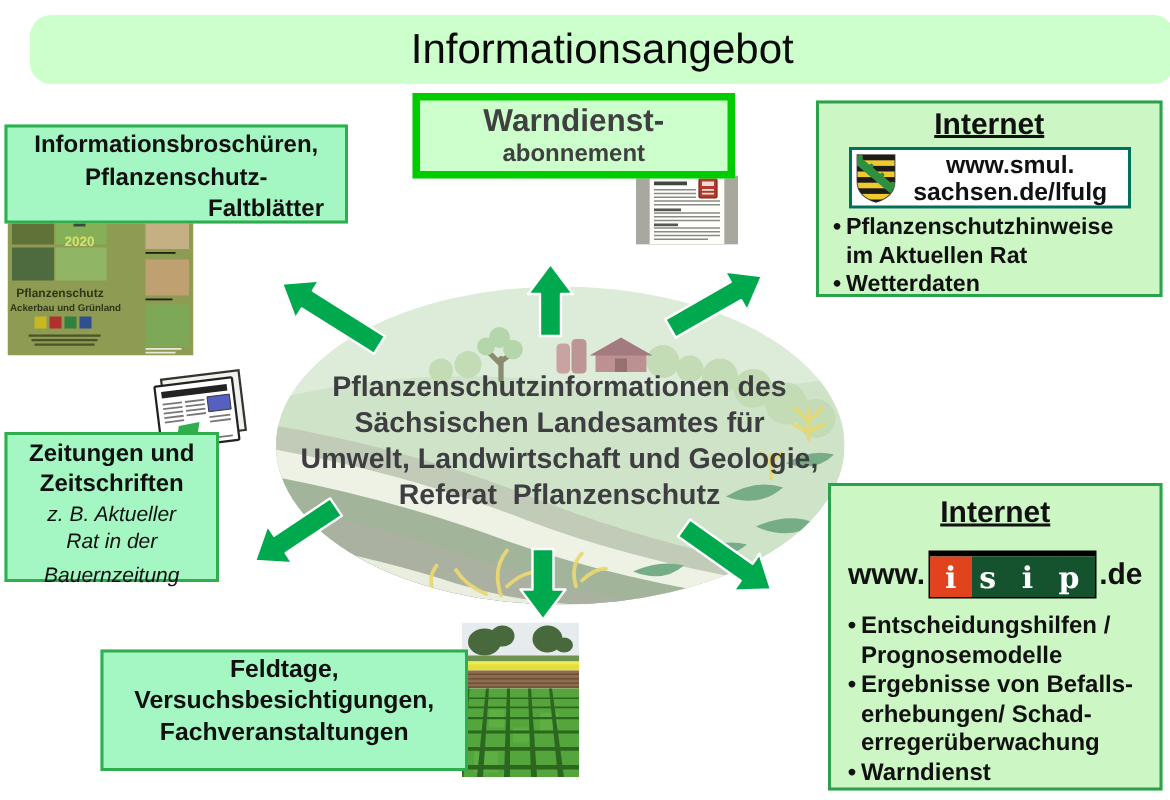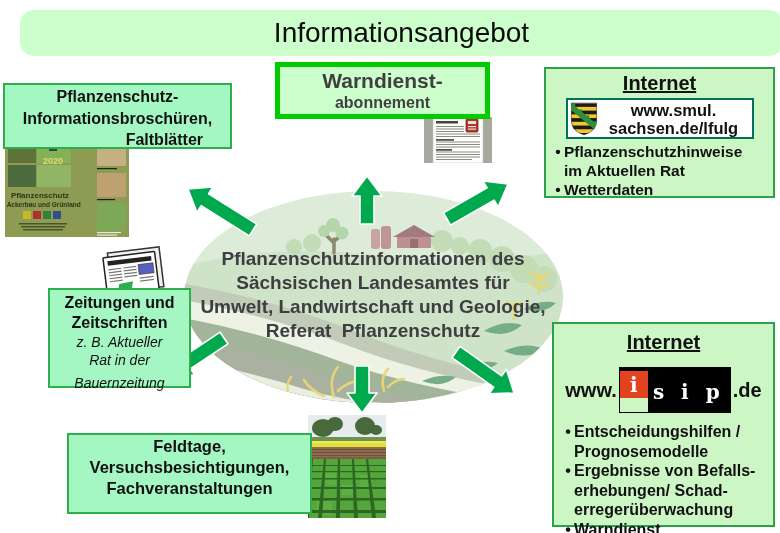--- a/index.html
+++ b/index.html
@@ -19,52 +19,52 @@
   .mintbox{
     position:absolute;background:#a4f6c2;border:2px solid #2fae4e;z-index:10;
     text-align:center;font-weight:700;color:#111;
   }
   .lightbox{
     position:absolute;background:#ccf6c4;border:2px solid #2aa14b;z-index:10;
     color:#111;
   }
   
   .box-brochures{left:3px;top:83px;width:229px;height:66px;font-size:16px;line-height:21.5px;padding-top:1px;}
-  .box-brochures .r{text-align:right;padding-right:27px;}
+  .box-brochures .r{text-align:right;padding-right:14px;}
   
   .box-warndienst{
     position:absolute;left:275px;top:62px;width:215px;height:57px;z-index:10;
     background:#ccffcc;border:5px solid #00cc00;text-align:center;font-weight:700;color:#404040;
   }
   .box-warndienst .l1{font-size:21px;line-height:26px;margin-top:1px;}
   .box-warndienst .l2{font-size:16px;line-height:18px;}
   
   .box-smul{left:544px;top:67px;width:231px;height:131px;font-weight:700;}
   .inet-title{font-size:20px;text-align:center;text-decoration:underline;margin-top:3px;}
   .smul-frame{
     margin:3px auto 0 auto;width:188px;height:41px;background:#fff;
     border:2px solid #00715a;display:flex;align-items:center;padding:1px 2px;
   }
   .smul-url{flex:1;text-align:center;font-size:16.5px;line-height:18px;font-weight:700;}
   .bullets{margin:3px 0 0 6px;}
   .bullet{display:flex;font-size:15.5px;line-height:19px;font-weight:700;}
   .bullet .dot{width:12px;text-align:center;flex:none;}
   .bullet .txt{white-space:pre-line;}
   
-  .box-zeitungen{left:3px;top:288px;width:143px;height:100px;font-size:16px;line-height:20px;padding-top:3px;margin-left:45px;}
+  .box-zeitungen{left:3px;top:288px;width:143px;height:100px;font-size:16px;line-height:20px;padding-top:3px;}
   .box-zeitungen .reg{font-weight:400;font-size:14px;line-height:18px;font-style:italic;}
   .box-zeitungen .gap{margin-top:5px;}
   
   .box-isip{left:552px;top:322px;width:223px;height:205px;font-weight:700;}
   .box-isip .inet-title{margin-top:7px;}
   .isip-row{display:flex;align-items:center;justify-content:center;margin-top:14px;font-size:20px;font-weight:700;}
   .isip-logo{display:inline-flex;border-top:3px solid #000;margin:0 3px;box-shadow:0 0 0 1px #000;}
   .isip-red{width:28px;height:27px;background:#e2431f;color:#fff;display:flex;align-items:center;justify-content:center;
             font-family:"DejaVu Serif",serif;font-size:20px;}
-  .isip-green{width:82px;height:41px;background:#000000;color:#fff;display:flex;align-items:center;justify-content:center;
+  .isip-green{width:82px;height:27px;background:#14532d;color:#fff;display:flex;align-items:center;justify-content:center;
             font-family:"DejaVu Serif",serif;font-size:20px;letter-spacing:5px;}
   .box-isip .bullets{margin:10px 0 0 8px;}
   .box-isip .bullet{font-size:16px;line-height:19.5px;}
   
   .box-feldtage{left:67px;top:433px;width:245px;height:81px;font-size:16.5px;line-height:21px;padding-top:1px;}
   
   .brochure{position:absolute;left:5px;top:133px;width:136px;height:104px;z-index:2;}
   .newsletter{position:absolute;left:424px;top:117px;width:68px;height:46px;z-index:2;}
   .newspaper{position:absolute;left:102px;top:246px;width:66px;height:54px;z-index:2;transform:rotate(-7deg);}
   .fieldphoto{position:absolute;left:308px;top:415px;width:78px;height:103px;z-index:2;}
@@ -282,22 +282,22 @@
         <polygon points="16,44 18,44 14,103 10,103"></polygon>
         <polygon points="30,44 32,44 32,103 28,103"></polygon>
         <polygon points="44,44 46,44 50,103 46,103"></polygon>
         <polygon points="58,44 60,44 68,103 64,103"></polygon>
         <polygon points="4,44 5,44 1,103 0,103 0,60"></polygon>
       </g>
     </svg>
   </div>
 
   <div class="mintbox box-brochures">
+    <div>Informationsbroschüren,</div>
     <div>Pflanzenschutz-</div>
-    <div>Informationsbroschüren,</div>
     <div class="r">Faltblätter</div>
   </div>
 
   <div class="box-warndienst">
     <div class="l1">Warndienst-</div>
     <div class="l2">abonnement</div>
   </div>
 
   <div class="lightbox box-smul">
     <div class="inet-title">Internet</div>

